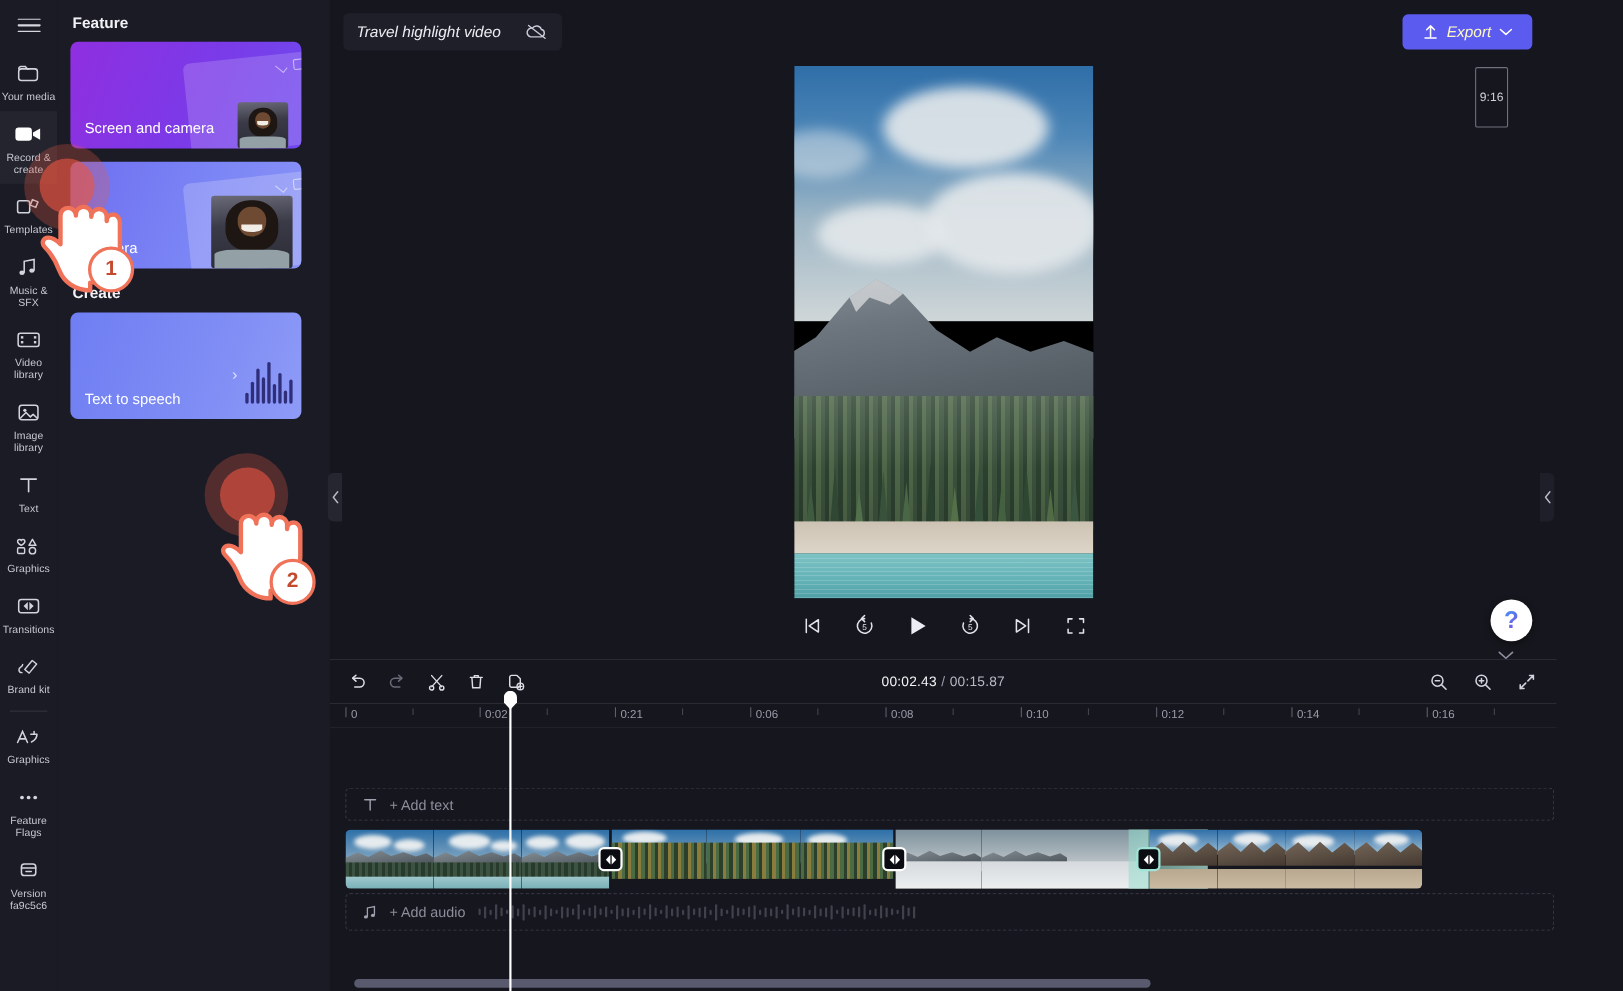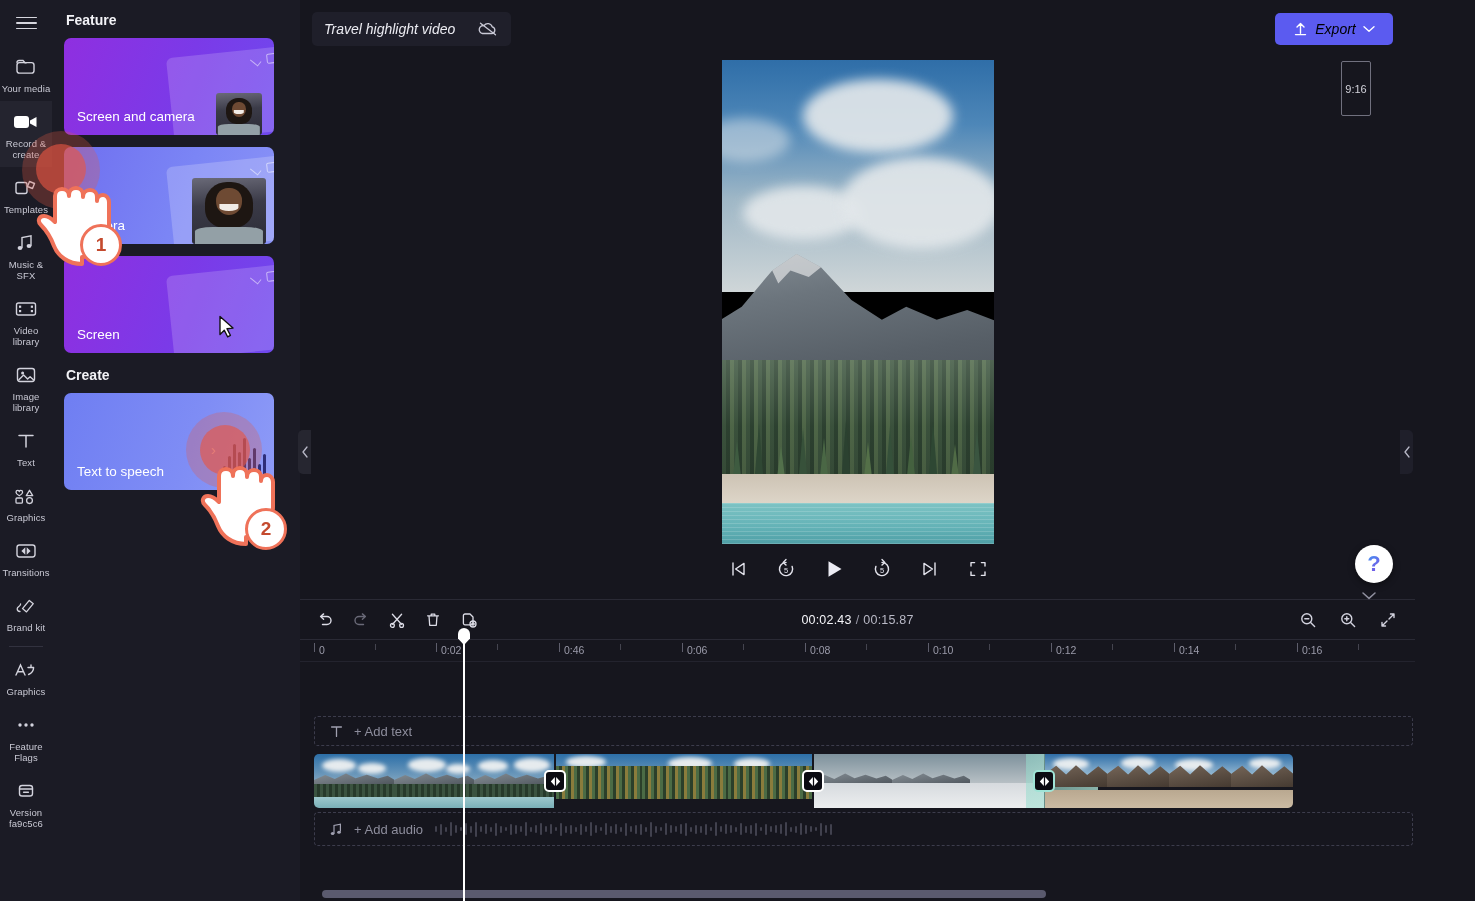--- a/index.html
+++ b/index.html
@@ -111,21 +111,21 @@
   }
   .title-chip {
     position: absolute; left: 12px; top: 12px; height: 34px; display: flex;
     align-items: center; padding: 0 12px; border-radius: 5px; background: #1f1f2a; cursor: text;
   }
   .title-chip .tname { font-size: 14px; color: #ececf2; }
   .cloud-off { margin-left: 22px; display: flex; align-items: center; cursor: pointer; }
   .export-btn {
     position: absolute; right: 22px; top: 13px; height: 32px; min-width: 118px;
     background: #5b5bf0; border-radius: 5px; display: flex; align-items: center;
-    justify-content: center; gap: 7px; color: #000000; font-size: 14px; cursor: pointer;
+    justify-content: center; gap: 7px; color: #fef9c3; font-size: 14px; cursor: pointer;
     padding: 0 8px;
   }
 
   
   .rrail {
     position: absolute; right: 0; top: 0; width: 60px; height: 901px;
     background: #1b1b25; z-index: 5; padding-top: 6px;
   }
   .rrail-item {
     width: 60px; padding: 8px 0 6px; display: flex; flex-direction: column;
@@ -473,29 +473,20 @@
         <div class="face" style="top:4px;width:48px;height:46px;">
           <div class="hair"></div>
             <div class="skin"></div>
             <div class="smile"></div>
         </div>
         <div class="torso"></div>
       </div>
       <span class="ctext">Camera</span>
     </div>
 
-    <div class="card card3">
-      <div class="mockwin"></div>
-      <span class="arrowcur">
-        <svg width="20" height="24" viewBox="0 0 20 24">
-            <path d="M2 1.5l13 11.6-6 .6 3.4 6.6-2.8 1.5-3.3-6.6L2 19.6z" fill="#fff" stroke="#121212" stroke-width="1.4" stroke-linejoin="round"></path>
-          </svg>
-      </span>
-      <span class="ctext">Screen</span>
-    </div>
 
     <h3 class="create">Create</h3>
 
     <div class="card card4">
       <div class="sound-wave">
         <i style="height:10px"></i>
           <i style="height:20px"></i>
           <i style="height:32px"></i>
         <i style="height:24px"></i>
           <i style="height:38px"></i>
@@ -691,21 +682,21 @@
     </div>
 
     <div class="ruler">
       <div class="tick" style="left:14px"></div>
         <div class="tlabel" style="left:19px">0</div>
       <div class="tick minor" style="left:75px"></div>
       <div class="tick" style="left:136px"></div>
         <div class="tlabel" style="left:141px">0:02</div>
       <div class="tick minor" style="left:197px"></div>
       <div class="tick" style="left:259px"></div>
-        <div class="tlabel" style="left:264px">0:46</div>
+        <div class="tlabel" style="left:264px">0:21</div>
       <div class="tick minor" style="left:320px"></div>
       <div class="tick" style="left:382px"></div>
         <div class="tlabel" style="left:387px">0:06</div>
       <div class="tick minor" style="left:443px"></div>
       <div class="tick" style="left:505px"></div>
         <div class="tlabel" style="left:510px">0:08</div>
       <div class="tick minor" style="left:566px"></div>
       <div class="tick" style="left:628px"></div>
         <div class="tlabel" style="left:633px">0:10</div>
       <div class="tick minor" style="left:689px"></div>

